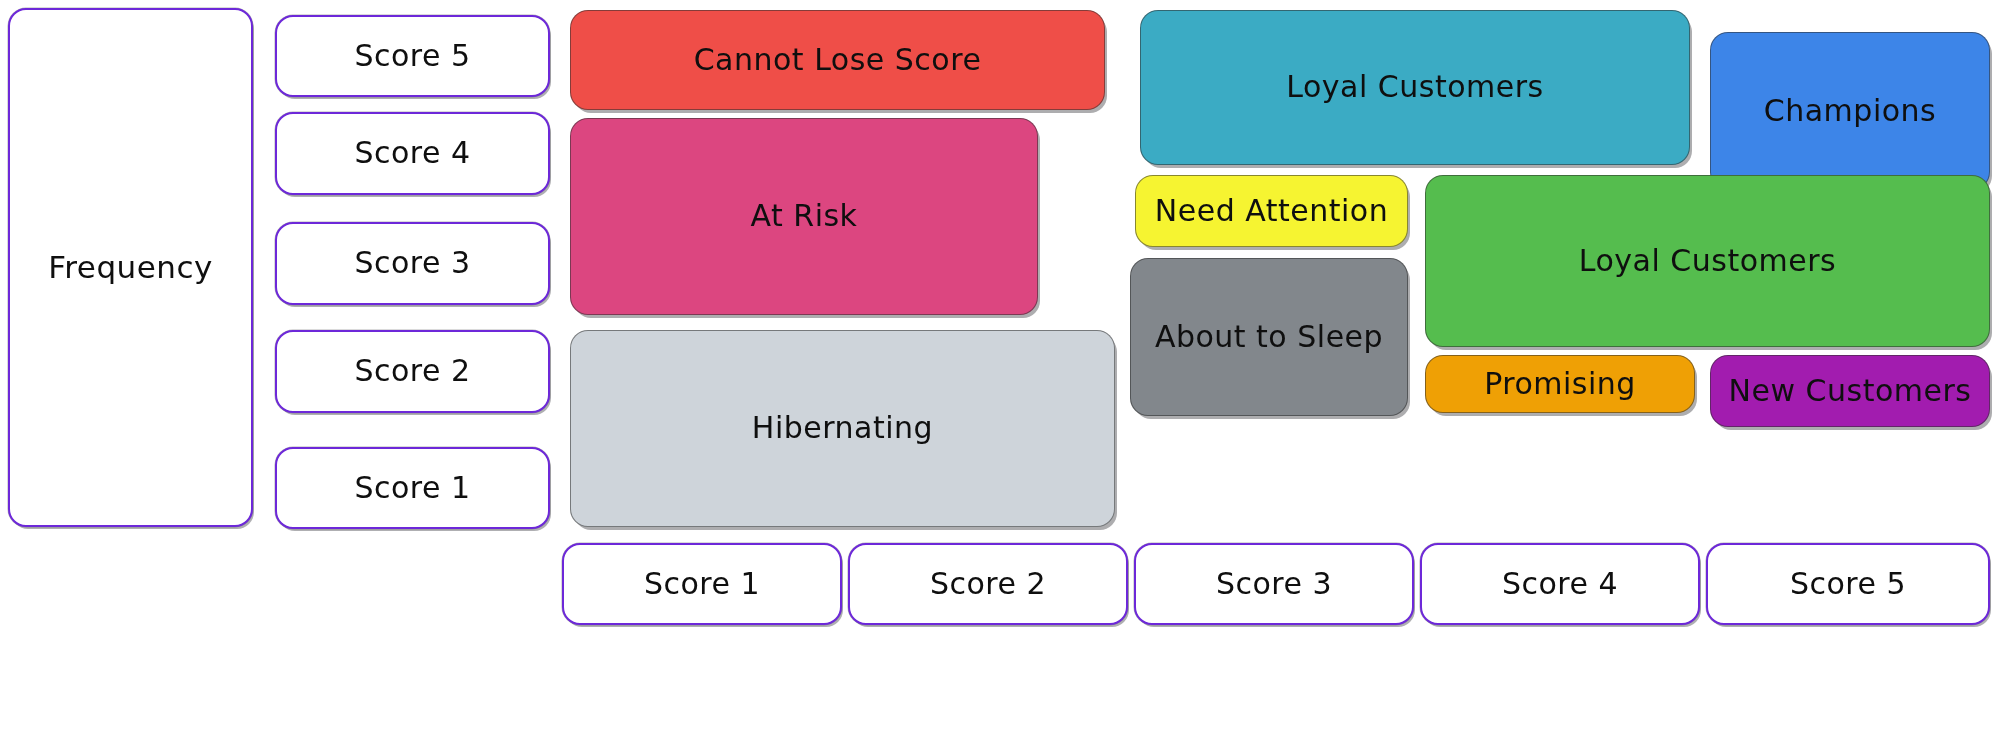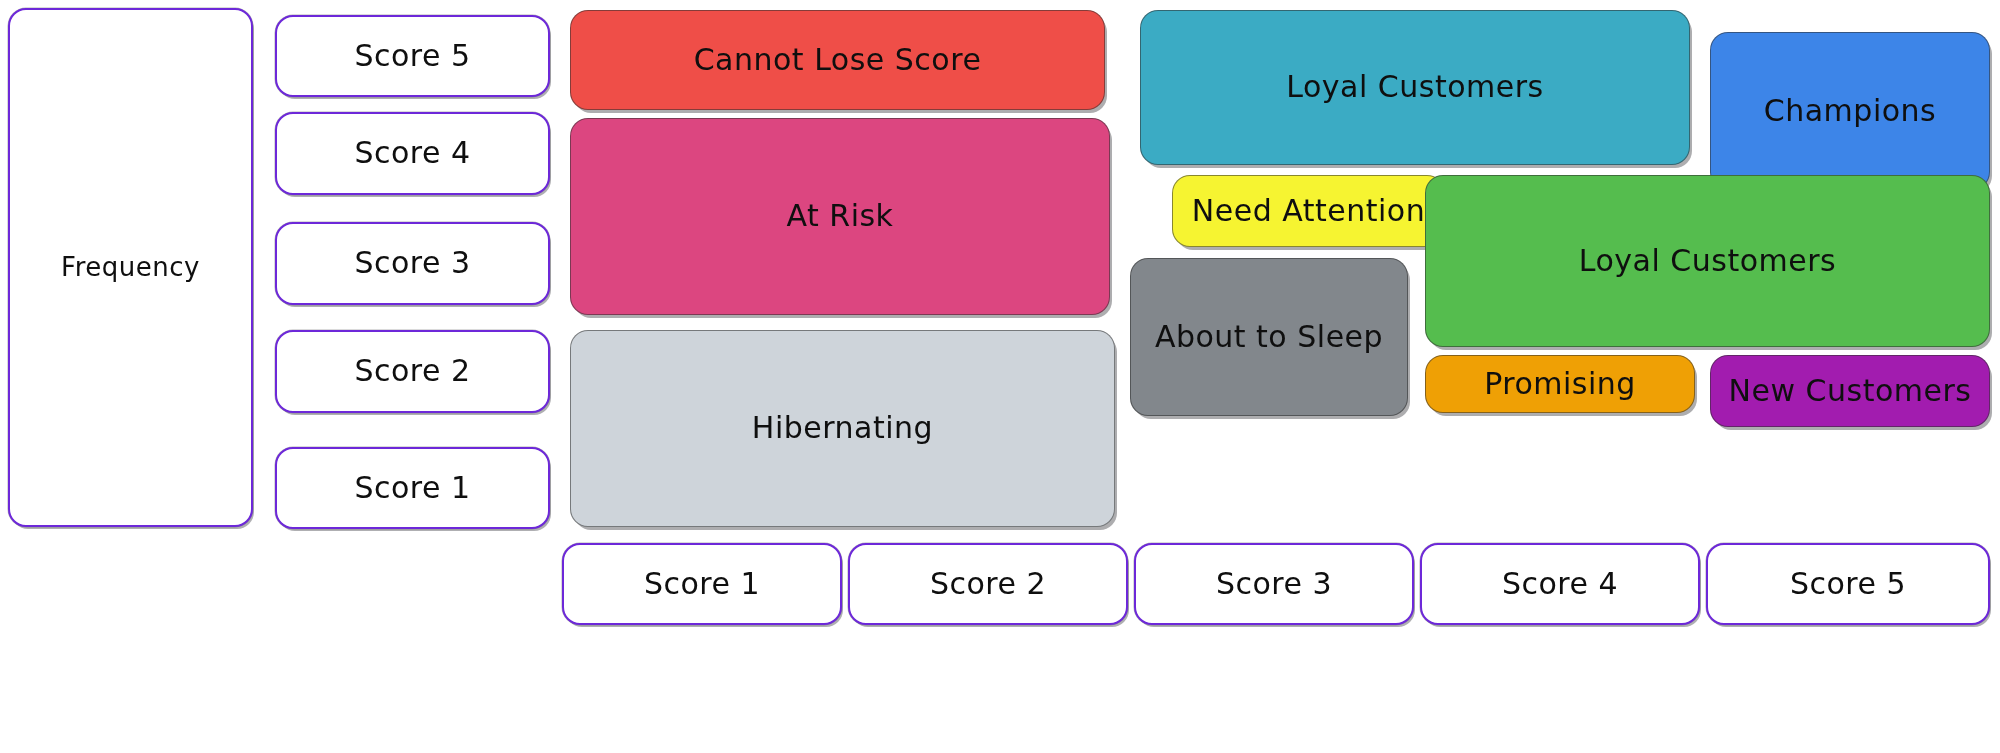--- a/index.html
+++ b/index.html
@@ -40,21 +40,21 @@
     border: 2px solid #6d28d9;
     box-shadow: 2px 3px 0 -1px rgba(110,110,115,0.55),
                 0 0 0 0.5px rgba(40,40,40,0.35);
   }
   
   .box.filled {
     border: 1.5px solid rgba(45,45,45,0.55);
     box-shadow: 3px 4px 0 -1px rgba(105,105,110,0.55);
   }
   .box.axis-label {
-    font-size: 26px;
+    font-size: 31px;
   }
   .label-text {
     display: block;
     white-space: nowrap;
   }
 </style>
 </head>
 <body>
 
 <div id="canvas">
@@ -76,37 +76,37 @@
     <span class="label-text">Score 2</span>
   </div>
   <div class="box outline" style="left:275px; top:447px; width:275px; height:82px;">
     <span class="label-text">Score 1</span>
   </div>
 
   <div class="box filled" style="left:570px; top:10px; width:535px; height:100px; background:#ef4e48;">
     <span class="label-text">Cannot Lose Score</span>
   </div>
 
-  <div class="box filled" style="left:570px; top:118px; width:540px; height:197px; background:#dc4680;">
+  <div class="box filled" style="left:570px; top:118px; width:468px; height:197px; background:#dc4680;">
     <span class="label-text">At Risk</span>
   </div>
 
   <div class="box filled" style="left:570px; top:330px; width:545px; height:197px; background:#ced4da;">
     <span class="label-text">Hibernating</span>
   </div>
 
   <div class="box filled" style="left:1140px; top:10px; width:550px; height:155px; background:#3babc4;">
     <span class="label-text">Loyal Customers</span>
   </div>
 
   <div class="box filled" style="left:1710px; top:8px; width:280px; height:158px; background:#3d85e8;margin-top:24px;">
     <span class="label-text">Champions</span>
   </div>
 
-  <div class="box filled" style="left:1172px; top:175px; width:273px; height:72px; background:#f6f431;">
+  <div class="box filled" style="left:1135px; top:175px; width:273px; height:72px; background:#f6f431;">
     <span class="label-text">Need Attention</span>
   </div>
 
   <div class="box filled" style="left:1425px; top:175px; width:565px; height:172px; background:#55bd4e;">
     <span class="label-text">Loyal Customers</span>
   </div>
 
   <div class="box filled" style="left:1130px; top:258px; width:278px; height:158px; background:#82878c;">
     <span class="label-text">About to Sleep</span>
   </div>

